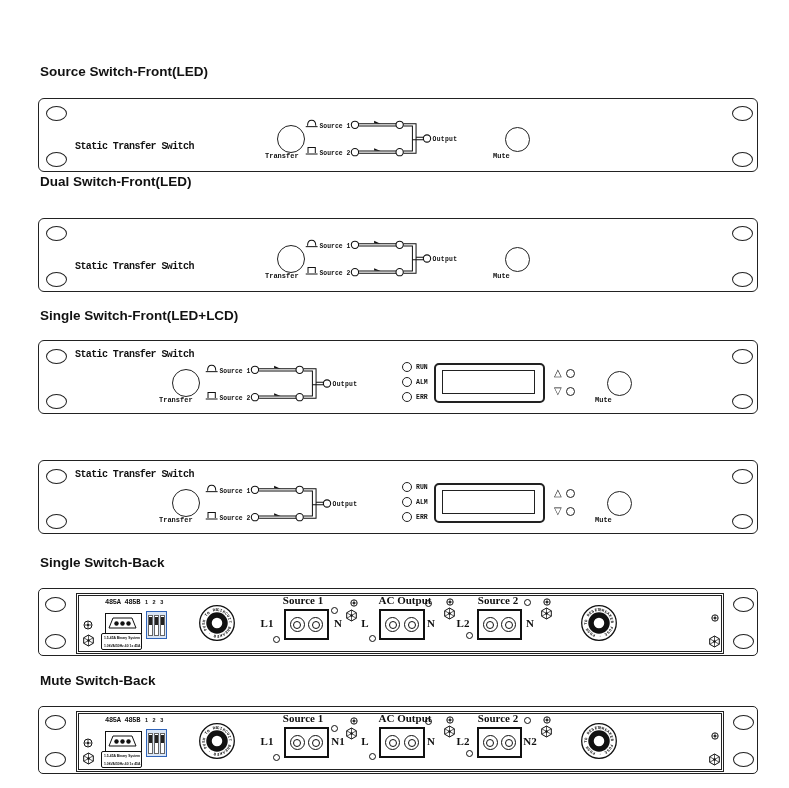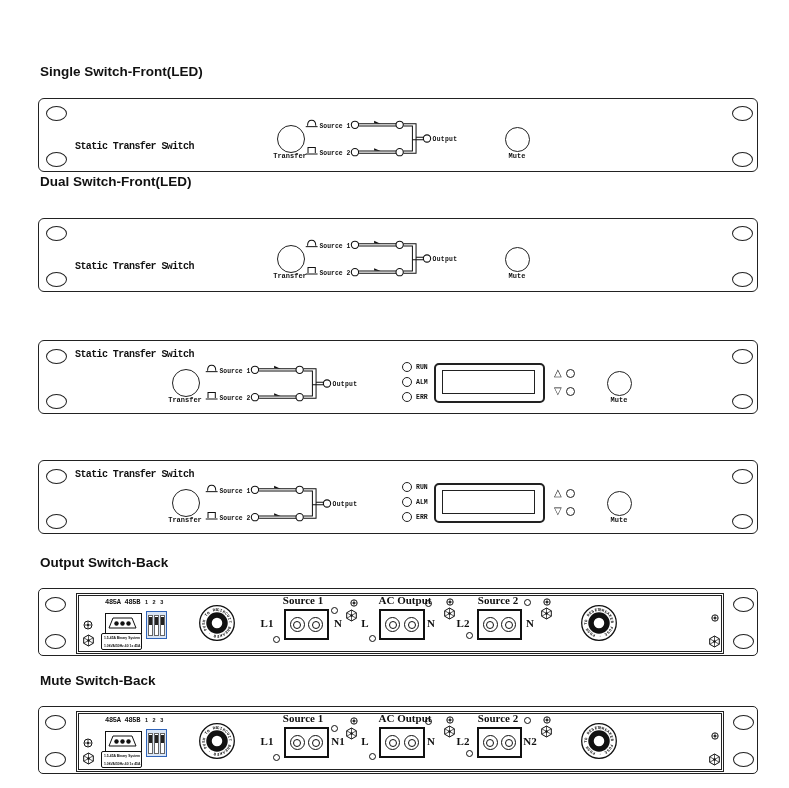--- a/index.html
+++ b/index.html
@@ -13,21 +13,21 @@
   .fpanel,.bpanel{position:relative;width:720px;background:#fff;border:1.5px solid #222;
         border-radius:6px;box-sizing:border-box;}
   .fpanel{height:74px;}
   .bpanel{height:68px;border-radius:5px;}
   .oval{position:absolute;width:19px;height:13px;border:1.4px solid #222;border-radius:50%;}
 
   .brand{position:absolute;font-family:"Liberation Mono",monospace;font-weight:bold;
         font-size:10px;letter-spacing:-0.6px;white-space:nowrap;}
   .round-btn{position:absolute;border:1.6px solid #222;border-radius:50%;background:#fff;}
   .btn-label{position:absolute;font-family:"Liberation Mono",monospace;font-weight:bold;
-        font-size:7px;text-align:center;white-space:nowrap;}
+        font-size:7px;text-align:left;white-space:nowrap;}
 
   
   .led-col{position:absolute;display:flex;flex-direction:column;gap:5px;}
   .led-row{display:flex;align-items:center;gap:4px;height:10px;}
   .led-dot{width:8px;height:8px;border:1.3px solid #222;border-radius:50%;}
   .led-label{font-family:"Liberation Mono",monospace;font-weight:bold;font-size:6.5px;}
   .lcd-outer{position:absolute;border:2.5px solid #222;border-radius:5px;background:#fff;}
   .lcd-inner{position:absolute;border:1.4px solid #222;background:#fff;}
   .updown{position:absolute;display:flex;flex-direction:column;gap:8px;}
   .ud-row{display:flex;align-items:center;gap:4px;height:10px;}
@@ -60,21 +60,21 @@
         overflow:hidden;padding:1.5px 0 0 1.5px;box-sizing:border-box;}
   .spec-line{font-size:8px;font-weight:bold;line-height:1.12;white-space:nowrap;
         transform:scale(0.42);transform-origin:0 0;width:238%;}
   svg text{font-family:"Liberation Mono",monospace;}
 </style>
 </head>
 <body>
 
 <div class="page">
 
-  <div class="heading" style="top:64px">Single Switch-Front(LED)</div>
+  <div class="heading" style="top:64px">Source Switch-Front(LED)</div>
   <div class="host" style="top:98px">
   <div class="fpanel">
     <div class="oval" style="left:7px;top:7px"></div>
     <div class="oval" style="left:7px;top:53px"></div>
     <div class="oval" style="left:693px;top:7px"></div>
     <div class="oval" style="left:693px;top:53px"></div>
     <div class="brand" style="left:36px;top:42px">Static Transfer Switch</div>
 
     <div class="round-btn" style="left:238px;top:26px;width:26px;height:26px"></div>
     <div class="btn-label" style="left:226px;top:53px;width:50px">Transfer</div>
@@ -146,20 +146,21 @@
       <path d="M124,29.7 H132 M120,32.3 H132" stroke-width="1.1"></path>
       <circle cx="136" cy="31" r="4" stroke-width="1.2"></circle>
       <text x="142" y="34" font-size="7" font-weight="bold" fill="#111" stroke="none" textLength="27">Output</text>
     </svg>
 
     <div class="round-btn" style="left:466px;top:28px;width:23px;height:23px"></div>
     <div class="btn-label" style="left:454px;top:53px;width:48px">Mute</div>
   </div>
 </div>
 
+  <div class="heading" style="top:308px">Single Switch-Front(LED+LCD)</div>
   <div class="host" style="top:340px">
   <div class="fpanel">
     <div class="oval" style="left:7px;top:8px"></div>
     <div class="oval" style="left:7px;top:53px"></div>
     <div class="oval" style="left:693px;top:8px"></div>
     <div class="oval" style="left:693px;top:53px"></div>
     <div class="brand" style="left:36px;top:8px">Static Transfer Switch</div>
 
     <div class="round-btn" style="left:133px;top:28px;width:26px;height:26px"></div>
     <div class="btn-label" style="left:120px;top:55px;width:52px">Transfer</div>
@@ -288,21 +289,21 @@
         <span class="ud-tri">▽</span>
         <span class="ud-dot"></span>
       </div>
     </div>
 
     <div class="round-btn" style="left:568px;top:30px;width:23px;height:23px"></div>
     <div class="btn-label" style="left:556px;top:55px;width:48px">Mute</div>
   </div>
 </div>
 
-  <div class="heading" style="top:555px">Output Switch-Back</div>
+  <div class="heading" style="top:555px">Single Switch-Back</div>
   <div class="host" style="top:588px">
   <div class="bpanel">
     <div class="oval" style="left:6px;top:8px"></div>
     <div class="oval" style="left:6px;top:45px"></div>
     <div class="oval" style="left:694px;top:8px"></div>
     <div class="oval" style="left:694px;top:45px"></div>
 
     <div class="binner">
 
       <svg class="abs" style="left:6px;top:26px" width="10" height="10" viewBox="0 0 10 10" fill="none" stroke="#111">

